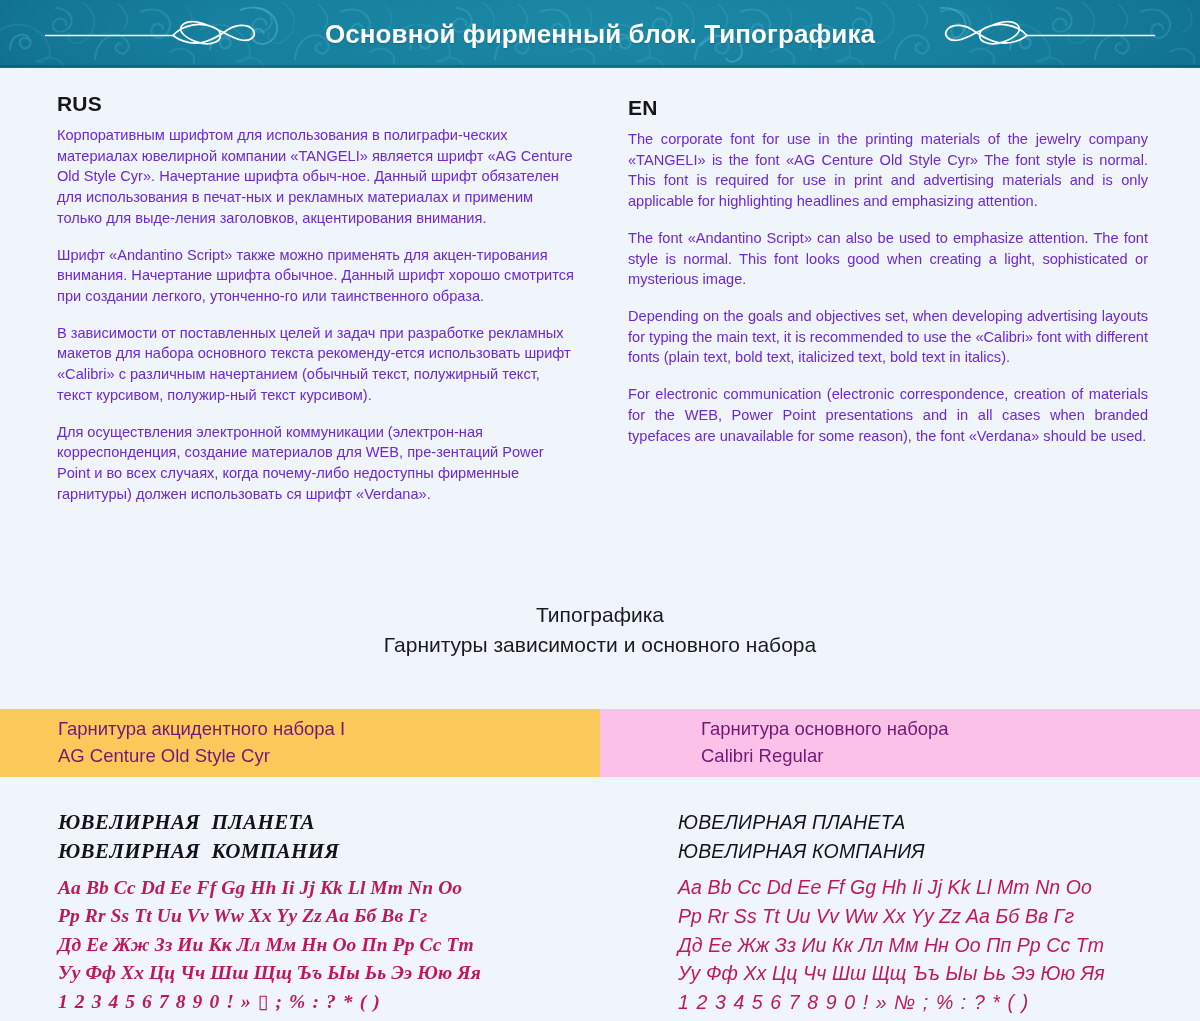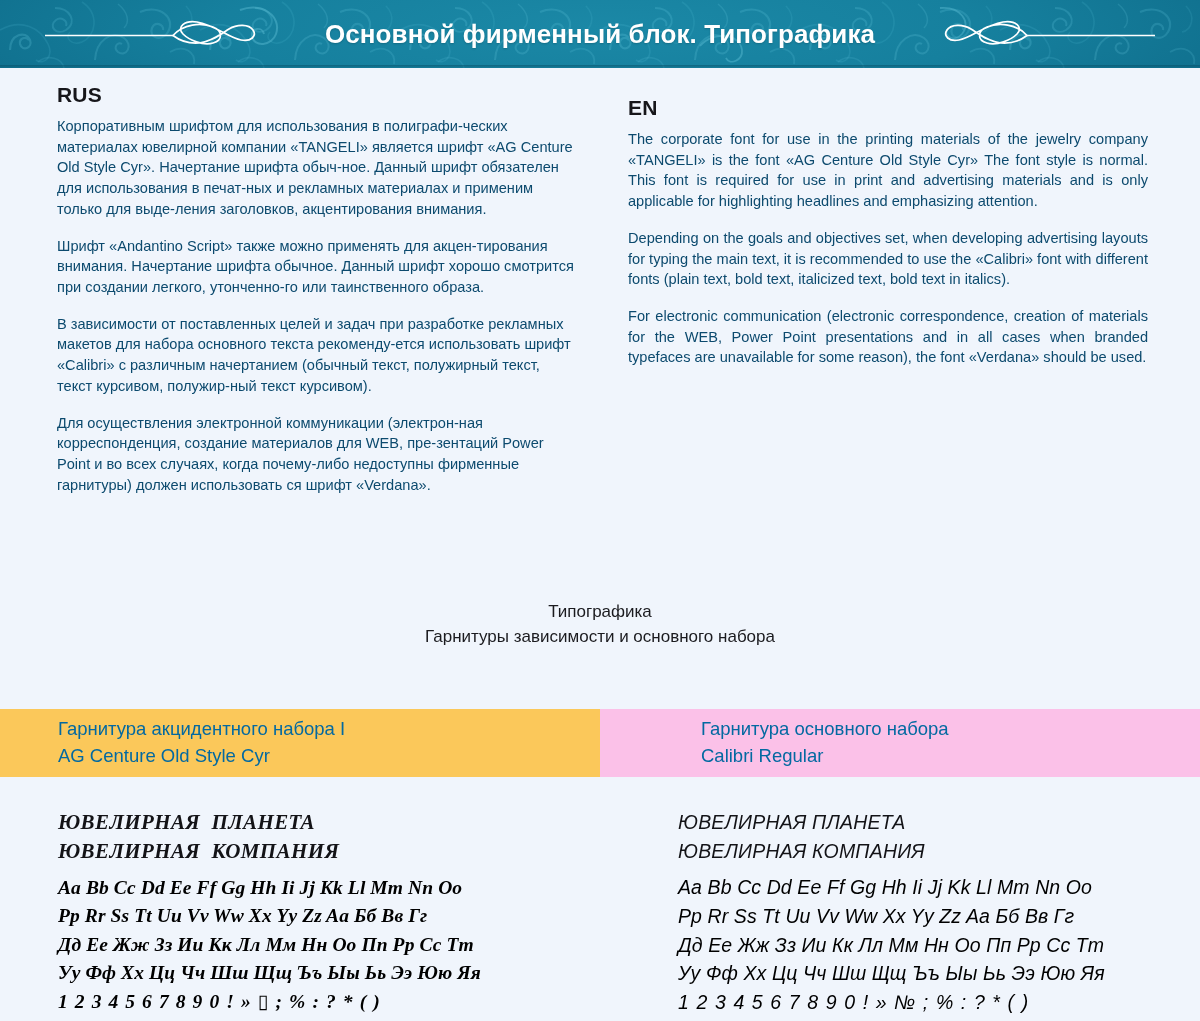--- a/index.html
+++ b/index.html
@@ -67,21 +67,21 @@
   .header-bottom-line {
     position: absolute;
     left: 0; bottom: 0;
     width: 1200px; height: 3px;
     background: linear-gradient(to bottom, rgba(7,76,99,0.55), rgba(9,94,120,0.15));
   }
 
   
   .columns {
     position: absolute;
-    top: 55px;
+    top: 64px;
     left: 0;
     width: 1200px;
     display: flex;
     padding: 28px 0 0 0;
   }
 
   .col {
     width: 600px;
     padding: 0 55px 0 57px;
   }
@@ -92,41 +92,41 @@
     font-size: 21px;
     font-weight: bold;
     letter-spacing: 0.2px;
     color: #16161a;
     margin-bottom: 9px;
   }
 
   .para {
     font-size: 14.6px;
     line-height: 1.42;
-    color: #0c4a6e;
+    color: #6d28d9;
     margin-bottom: 16px;
     hyphens: none;
   }
 
   .para:last-child { margin-bottom: 0; }
 
   .col-ru .para { text-align: left; width: 518px; }
   .col-en-inner .para { text-align: justify; width: 520px; }
 
   
   .center-title {
     position: absolute;
     top: 600px;
     left: 0;
     width: 1200px;
     text-align: center;
   }
 
   .center-title-line {
-    font-size: 17px;
+    font-size: 21px;
     line-height: 1.45;
     color: #1b1b1f;
     font-weight: normal;
   }
 
   
   .banners {
     position: absolute;
     top: 709px;
     left: 0;
@@ -142,21 +142,21 @@
     justify-content: center;
     padding-left: 58px;
   }
 
   .banner.accent { width: 600px; background: #fbc85a; }
   .banner.main   { width: 600px; background: #fbc1e8; padding-left: 101px; }
 
   .banner-line {
     font-size: 18.5px;
     line-height: 1.45;
-    color: #0369a1;
+    color: #701a75;
   }
 
   
   .specimens {
     position: absolute;
     top: 808px;
     left: 0;
     width: 1200px;
     display: flex;
   }
@@ -185,21 +185,21 @@
     font-weight: normal;
     font-size: 19.5px;
     line-height: 1.47;
     letter-spacing: 0.2px;
   }
 
   .spec-rows { margin-top: 8px; }
 
   .spec-row {
     white-space: pre;
-    color: #000000;
+    color: #be185d;
   }
 
   .specimen.left .spec-row {
     font-family: "Liberation Serif", "DejaVu Serif", serif;
     font-weight: bold;
     font-size: 19.5px;
     line-height: 1.46;
     letter-spacing: 0.1px;
   }
 
@@ -284,20 +284,21 @@
       <p class="para">В зависимости от поставленных целей и задач при разработке рекламных макетов для набора основного текста рекоменду-ется использовать шрифт «Calibri» с различным начертанием (обычный текст, полужирный текст, текст курсивом, полужир-ный текст курсивом).</p>
       <p class="para">Для осуществления электронной коммуникации (электрон-ная корреспонденция, создание материалов для WEB, пре-зентаций Power Point и во всех случаях, когда почему-либо недоступны фирменные гарнитуры) должен использовать ся шрифт «Verdana».</p>
     </div>
 
   </div>
 
   <div class="columns" style="top:68px;">
     <div class="col-en-inner">
       <div class="col-heading">EN</div>
       <p class="para">The corporate font for use in the printing materials of the jewelry company «TANGELI» is the font «AG Centure Old Style Cyr» The font style is normal. This font is required for use in print and advertising materials and is only applicable for highlighting headlines and emphasizing attention.</p>
+      <p class="para">The font «Andantino Script» can also be used to emphasize attention. The font style is normal. This font looks good when creating a light, sophisticated or mysterious image.</p>
       <p class="para">Depending on the goals and objectives set, when developing advertising layouts for typing the main text, it is recommended to use the «Calibri» font with different fonts (plain text, bold text, italicized text, bold text in italics).</p>
       <p class="para">For electronic communication (electronic correspondence, creation of materials for the WEB, Power Point presentations and in all cases when branded typefaces are unavailable for some reason), the font «Verdana» should be used.</p>
     </div>
   </div>
 
   <div class="center-title">
     <div class="center-title-line">Типографика</div>
     <div class="center-title-line">Гарнитуры зависимости и основного набора</div>
   </div>
 

